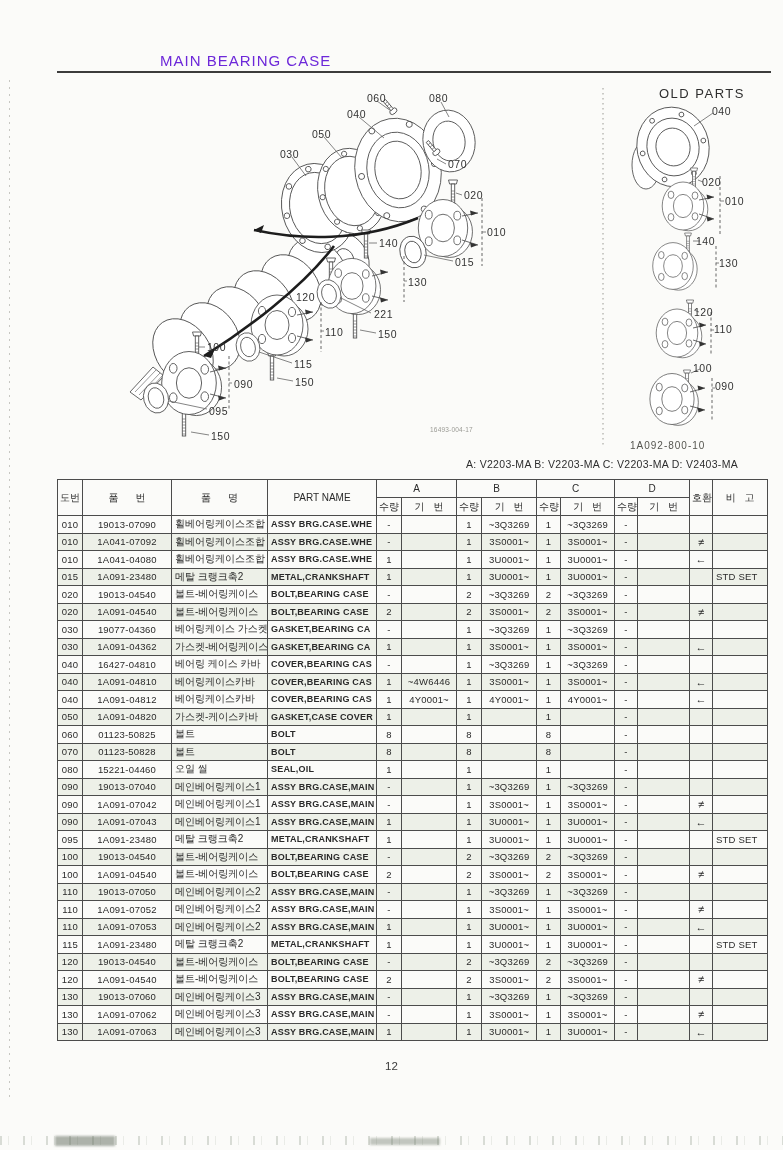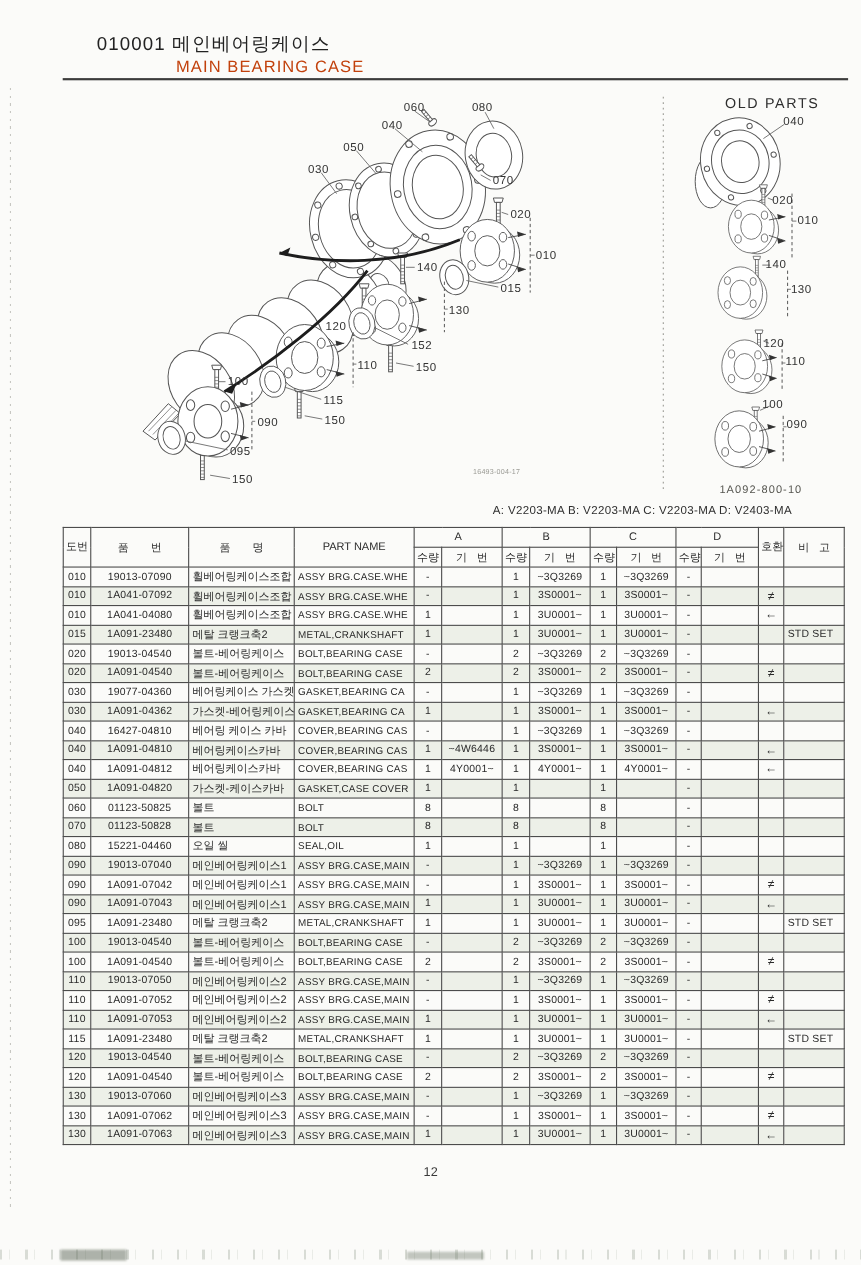--- a/index.html
+++ b/index.html
@@ -2,65 +2,61 @@
 <html><head>
 <meta charset="utf-8">
 <style>
   html,body{margin:0;padding:0;}
   body{width:783px;height:1150px;background:#e9e9e7;font-family:"Liberation Sans","DejaVu Sans",sans-serif;}
   .page{position:relative;width:783px;height:1150px;background:#fbfbf9;overflow:hidden;color:#2b2b2b;}
   .page-edge{position:absolute;left:9px;top:80px;width:1px;height:1020px;
     background:repeating-linear-gradient(180deg,#c7c7c2 0 2px,transparent 2px 7px);}
   
   .title-ko{position:absolute;left:88px;top:28px;font-size:17px;letter-spacing:1px;color:#222;}
-  .title-en{position:absolute;left:160px;top:52px;font-size:15px;letter-spacing:1px;color:#c2410c;}
+  .title-en{position:absolute;left:160px;top:52px;font-size:15px;letter-spacing:1px;color:#6d28d9;}
   .title-rule{position:absolute;left:57px;top:71px;width:714px;height:2px;background:#3c3c3c;}
   
   .diagram{position:absolute;left:0;top:80px;width:783px;height:382px;}
   .diagram svg{position:absolute;left:0;top:0;}
   .callout{position:absolute;font-size:10.5px;color:#333;letter-spacing:.5px;white-space:nowrap;line-height:12px;}
   .callout.op-title{font-size:13px;letter-spacing:1.5px;color:#2e2e2e;}
   .callout.ref{font-size:6.5px;color:#9a9a94;letter-spacing:.2px;}
   .callout.ref2{font-size:10px;color:#55554f;letter-spacing:1px;}
   
-  .models-line{position:absolute;left:430px;top:458px;width:308px;text-align:center;
+  .models-line{position:absolute;left:430px;top:458px;width:308px;text-align:right;
     font-size:10.5px;letter-spacing:.3px;color:#2e2e2e;white-space:nowrap;}
   
   table.parts{position:absolute;left:57px;top:479px;border-collapse:collapse;table-layout:fixed;
     width:710px;font-size:9.5px;color:#2a2a2a;}
   table.parts th,table.parts td{border:1px solid #4c4c4c;padding:0 2px;overflow:hidden;white-space:nowrap;}
   table.parts thead th{height:17px;font-weight:normal;font-size:10px;text-align:center;background:#fbfbf9;}
   th.vwrap{word-break:break-all;white-space:normal;line-height:11px;padding:0 4px;}
-  th.wsp{word-spacing:14px;font-family:Liberation Mono, monospace;}
+  th.wsp{word-spacing:14px;}
   th.wsp2{word-spacing:6px;}
   table.parts td{height:16.5px;text-align:center;letter-spacing:.2px;}
   table.parts td.c2,table.parts td.c3,table.parts td.c13{text-align:left;padding-left:3px;}
   table.parts td.c2{font-size:10px;letter-spacing:0;}
-  table.parts td.c3{font-size:9px;}
+  table.parts td.c3{font-size:9px;font-weight:bold;}
   table.parts tr.shade td{background:#edf0e8;}
   table.parts td.c12{font-size:11px;}
   
   .legend{position:absolute;left:256px;top:1015px;display:flex;gap:27px;font-size:10px;color:#33332f;white-space:nowrap;}
   .page-number{position:absolute;left:0;top:1060px;width:783px;text-align:center;font-size:11.5px;color:#3a3a3a;}
   
   .scan-noise{position:absolute;left:0;top:1136px;width:783px;height:9px;opacity:.55;
     background:repeating-linear-gradient(90deg,rgba(125,138,120,.5) 0 2px,transparent 2px 8px,rgba(160,170,155,.35) 8px 9px,transparent 9px 23px);}
   .scan-blob{position:absolute;left:55px;top:1136px;width:60px;height:10px;background:rgba(95,105,92,.5);filter:blur(1px);}
   .scan-blob2{position:absolute;left:370px;top:1138px;width:70px;height:7px;background:rgba(110,120,105,.4);filter:blur(1px);}
 </style>
 </head>
 <body>
 
 <div class="page">
   <div class="page-edge"></div>
 
-  <div class="title-ko">
-    <span>010001</span>
-    <span>메인베어링케이스</span>
-  </div>
   <div class="title-en">MAIN BEARING CASE</div>
   <div class="title-rule"></div>
 
   <div class="diagram">
     <svg width="783" height="382" viewBox="0 80 783 382">
       <defs>
         <g id="boltL" fill="#fff" stroke="#555" stroke-width=".9">
           <path d="M-4.5 0 L4.5 0 L3.4 4 L-3.4 4 Z"></path>
           <rect x="-1.7" y="4" width="3.4" height="24"></rect>
           <path d="M-1.7 11 h3.4 M-1.7 14 h3.4 M-1.7 17 h3.4 M-1.7 20 h3.4 M-1.7 23 h3.4 M-1.7 26 h3.4" fill="none" stroke-width=".6"></path>
@@ -317,41 +313,41 @@
         <div class="callout" style="left: 347px; top: 28px;">040</div>
         <div class="callout" style="left: 312px; top: 48px;">050</div>
         <div class="callout" style="left: 280px; top: 68px;">030</div>
         <div class="callout" style="left: 448px; top: 78px;">070</div>
         <div class="callout" style="left: 464px; top: 109px;">020</div>
         <div class="callout" style="left: 487px; top: 146px;">010</div>
         <div class="callout" style="left: 455px; top: 176px;">015</div>
         <div class="callout" style="left: 379px; top: 157px;">140</div>
         <div class="callout" style="left: 408px; top: 196px;">130</div>
         <div class="callout" style="left: 296px; top: 211px;">120</div>
-        <div class="callout" style="left: 374px; top: 228px;">152</div>
+        <div class="callout" style="left: 374px; top: 228px;">221</div>
         <div class="callout" style="left: 325px; top: 246px;">110</div>
         <div class="callout" style="left: 378px; top: 248px;">150</div>
         <div class="callout" style="left: 207px; top: 261px;">100</div>
         <div class="callout" style="left: 294px; top: 278px;">115</div>
         <div class="callout" style="left: 234px; top: 298px;">090</div>
         <div class="callout" style="left: 295px; top: 296px;">150</div>
         <div class="callout" style="left: 209px; top: 325px;">095</div>
         <div class="callout" style="left: 211px; top: 350px;">150</div>
         <div class="callout ref" style="left: 430px; top: 344px;">16493-004-17</div>
         <div class="callout op-title" style="left: 659px; top: 8px;">OLD PARTS</div>
         <div class="callout" style="left: 712px; top: 25px;">040</div>
         <div class="callout" style="left: 702px; top: 96px;">020</div>
         <div class="callout" style="left: 725px; top: 115px;">010</div>
         <div class="callout" style="left: 696px; top: 155px;">140</div>
         <div class="callout" style="left: 719px; top: 177px;">130</div>
         <div class="callout" style="left: 694px; top: 226px;">120</div>
         <div class="callout" style="left: 714px; top: 243px;">110</div>
         <div class="callout" style="left: 693px; top: 282px;">100</div>
         <div class="callout" style="left: 715px; top: 300px;">090</div>
-        <div class="callout ref2" style="left: 654px; top: 360px;">1A092-800-10</div>
+        <div class="callout ref2" style="left: 630px; top: 360px;">1A092-800-10</div>
       </div>
   </div>
 
   <div class="models-line">A: V2203-MA  B: V2203-MA  C: V2203-MA  D: V2403-MA</div>
 
   <table class="parts">
     <colgroup>
       <col style="width:25px">
         <col style="width:89px">
         <col style="width:96px">

